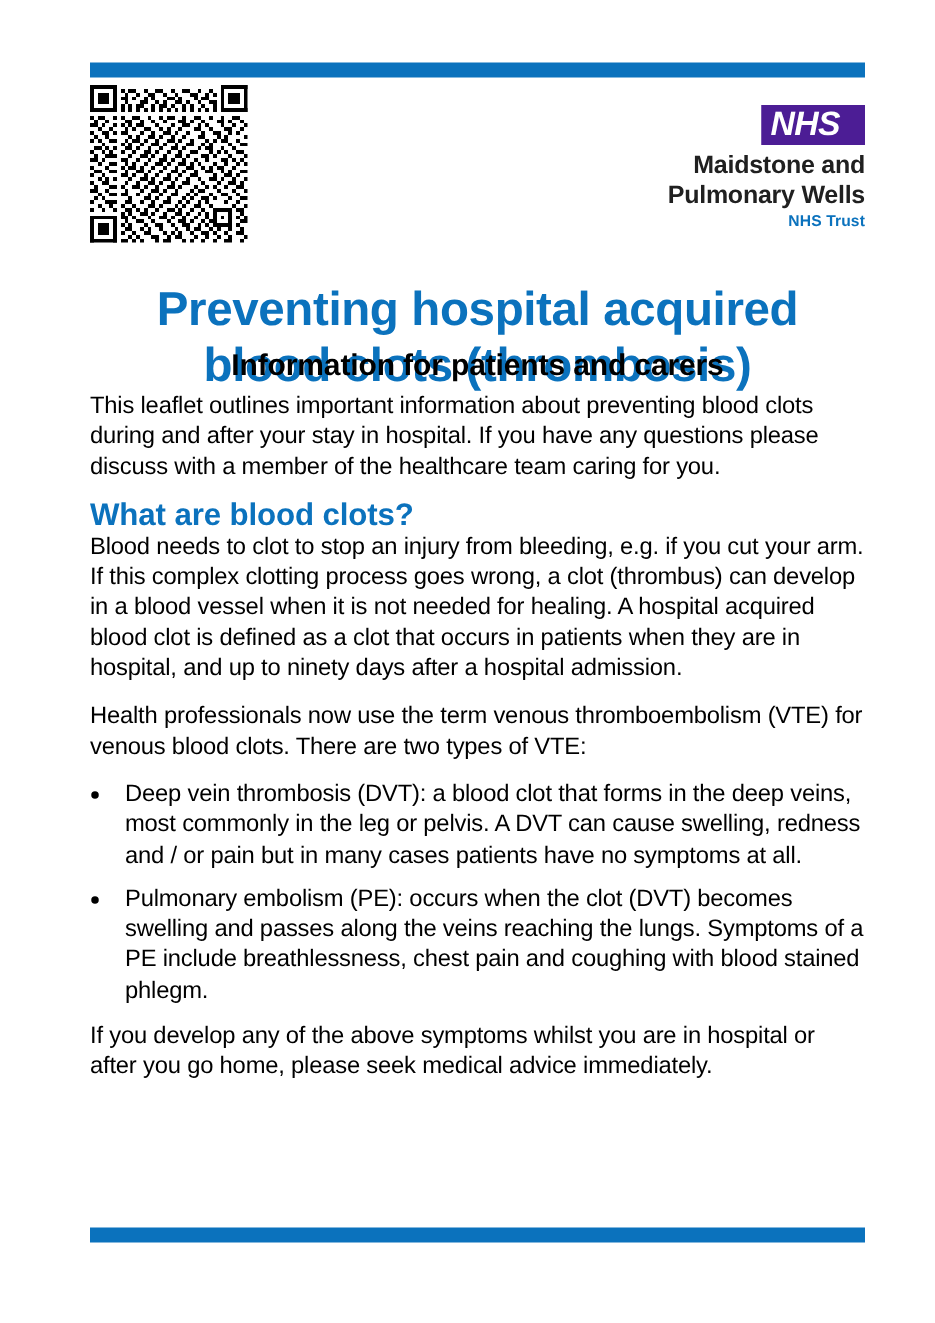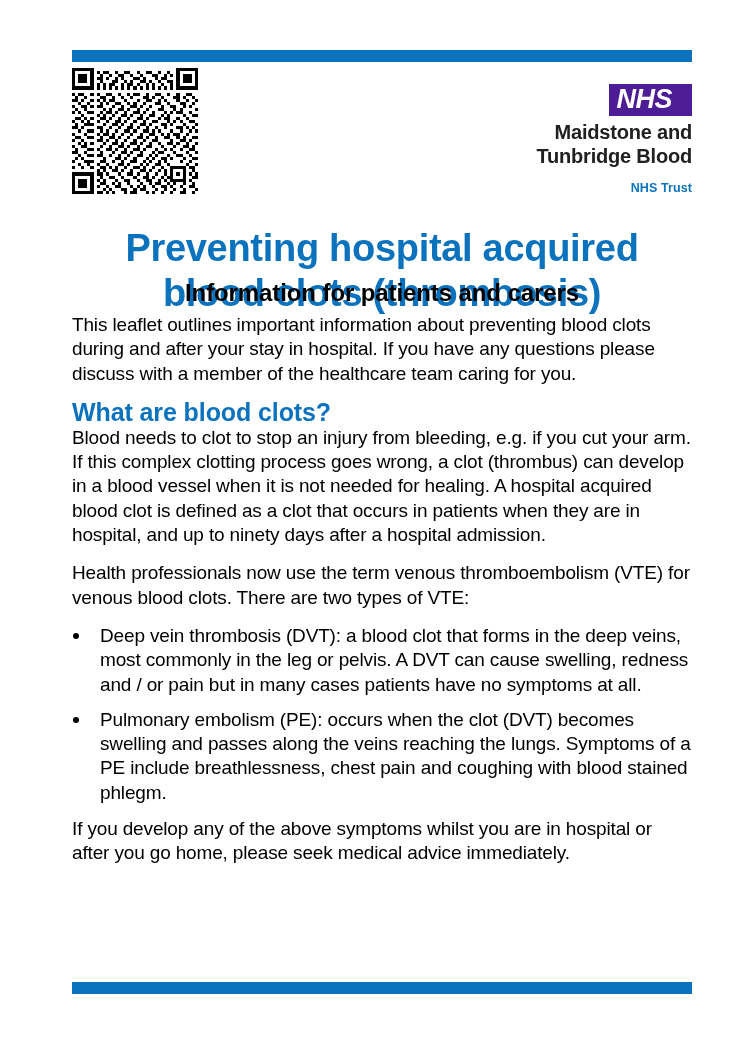--- a/index.html
+++ b/index.html
@@ -75,21 +75,21 @@
   }
   .nhs-trustname {
     margin-top: 5px;
     font-size: 20px;
     font-weight: bold;
     color: #202020;
     line-height: 1.18;
     letter-spacing: -0.2px;
   }
   .nhs-trustsuffix {
-    margin-top: 14px;
+    margin-top: 3px;
     font-size: 12.5px;
     font-weight: bold;
     color: #0b72bd;
     letter-spacing: 0.1px;
   }
 
   
   .title {
     position: absolute;
     left: 72px;
@@ -657,21 +657,21 @@
         <rect x="32" y="40" width="1" height="1"></rect>
           <rect x="35" y="40" width="2" height="1"></rect>
         <rect x="39" y="40" width="1" height="1"></rect>
       </g>
     </svg>
 
     <div class="nhs-logo">
       <div class="nhs-box">NHS</div>
       <div class="nhs-trustname">
         <div>Maidstone and</div>
-        <div>Tunbridge Blood</div>
+        <div>Pulmonary Wells</div>
       </div>
       <div class="nhs-trustsuffix">NHS Trust</div>
     </div>
 
   </div>
 
   <h1 class="title">
     <span>Preventing hospital acquired</span><br>
     <span>blood clots (thrombosis)</span>
   </h1>

